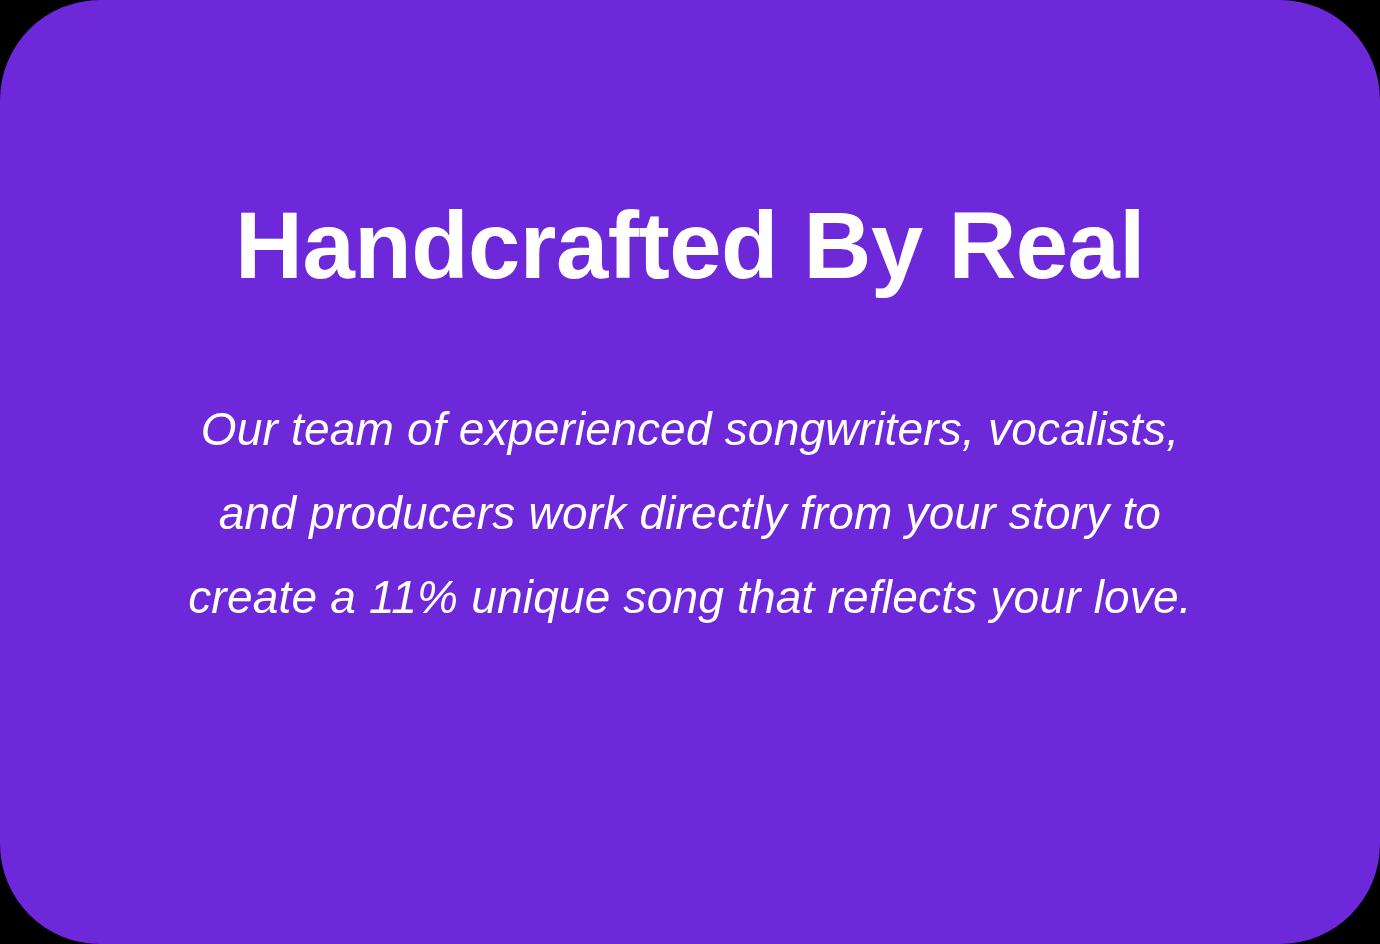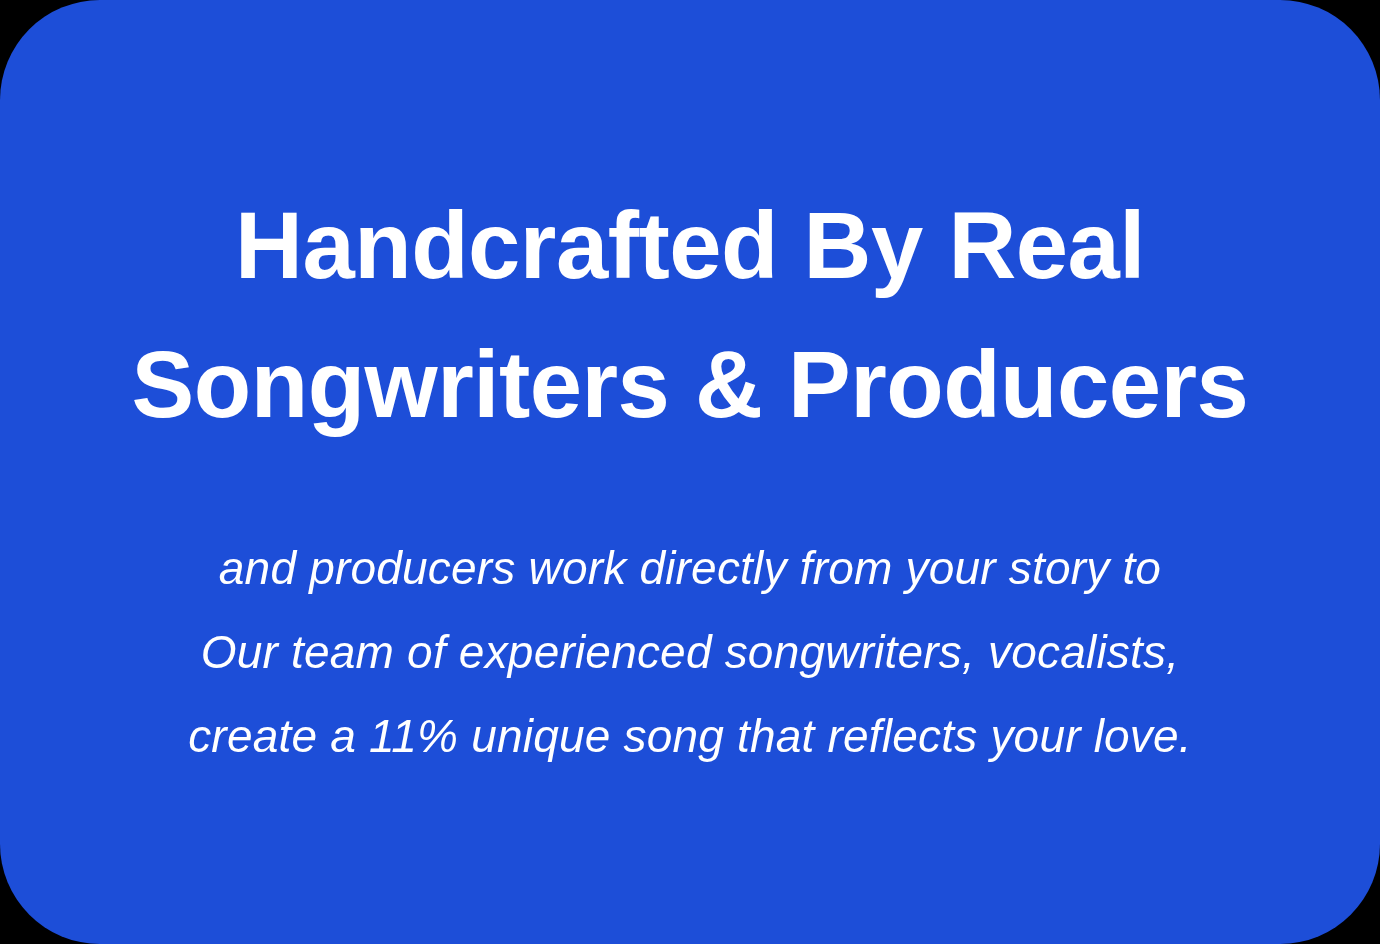--- a/index.html
+++ b/index.html
@@ -65,28 +65,27 @@
     text-align: center;
   }
 
   .card-body .body-line {
     display: block;
   }
 </style>
 </head>
 <body>
 
-<div id="feature-card" style="background: #1d4ed8; border-radius: 100px; color: rgb(255, 255, 255);">
+<div id="feature-card" style="background: #6d28d9; border-radius: 100px; color: rgb(255, 255, 255);">
   <div class="card-inner">
 
     <h2 class="card-heading">
       <span class="heading-line">Handcrafted By Real</span>
-      <span class="heading-line">Songwriters &amp; Producers</span>
     </h2>
 
     <p class="card-body">
+      <span class="body-line">Our team of experienced songwriters, vocalists,</span>
       <span class="body-line">and producers work directly from your story to</span>
-      <span class="body-line">Our team of experienced songwriters, vocalists,</span>
       <span class="body-line">create a 11% unique song that reflects your love.</span>
     </p>
 
   </div>
 </div>
 
 </body></html>

